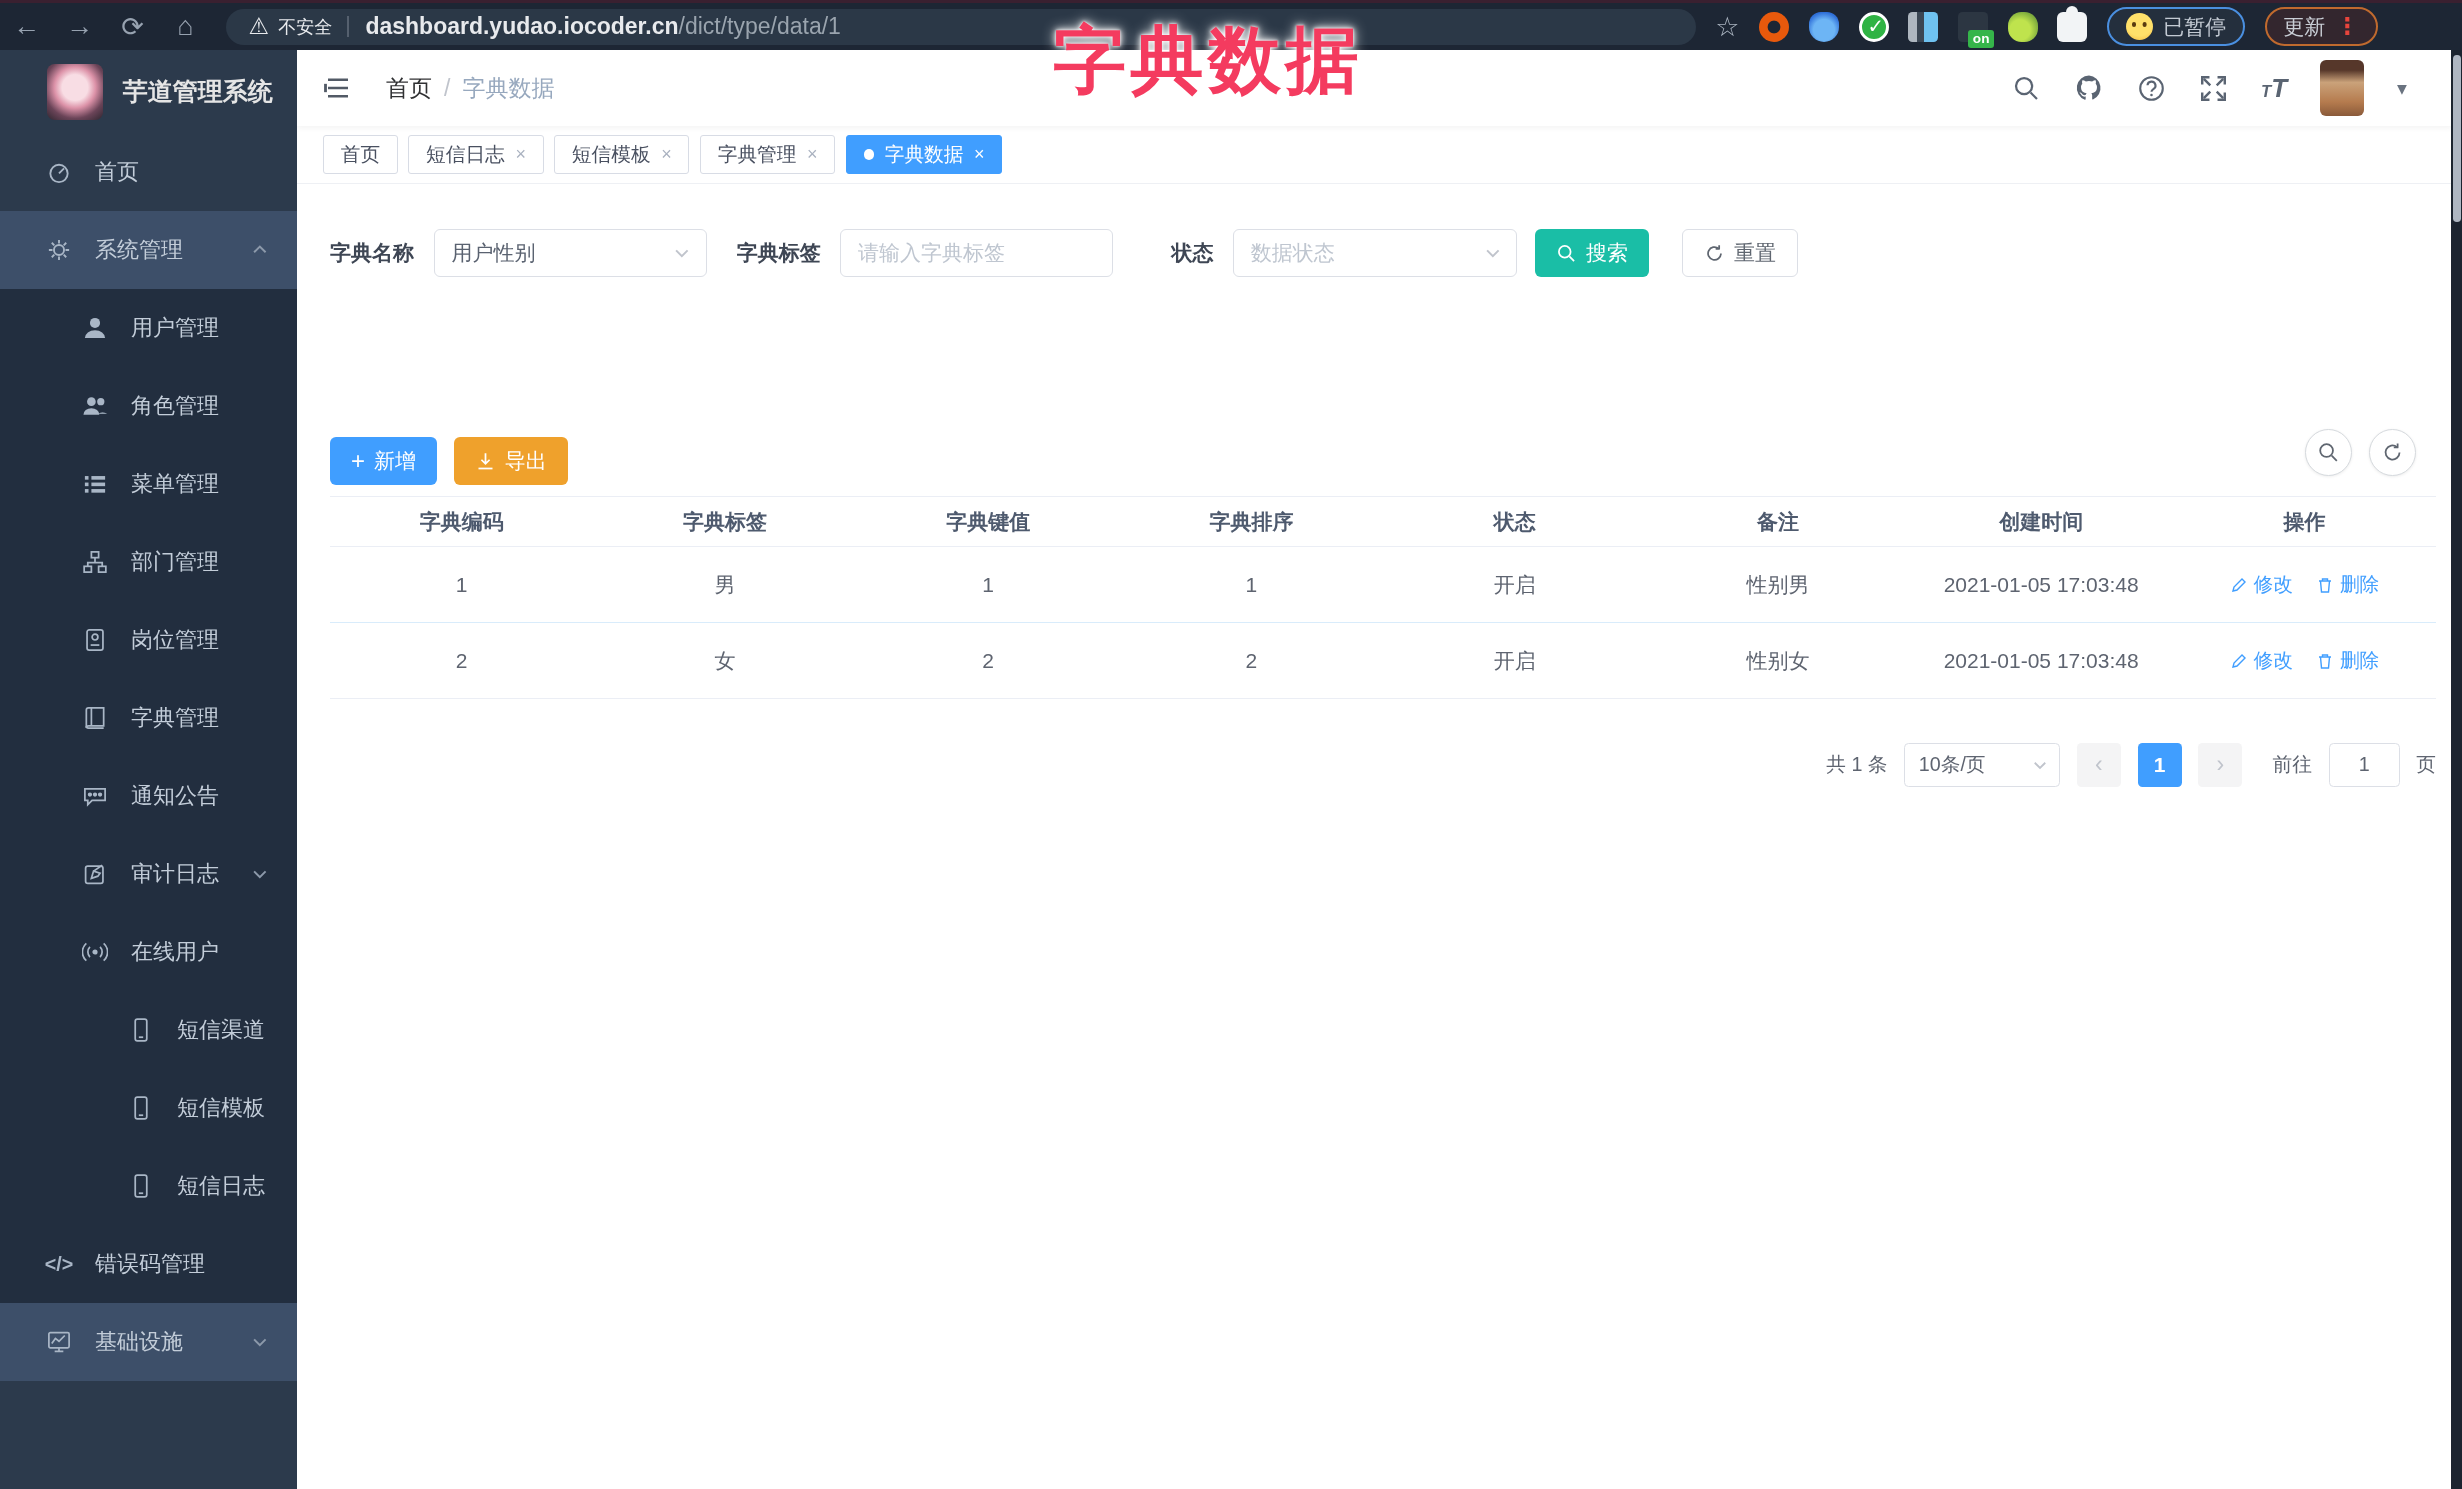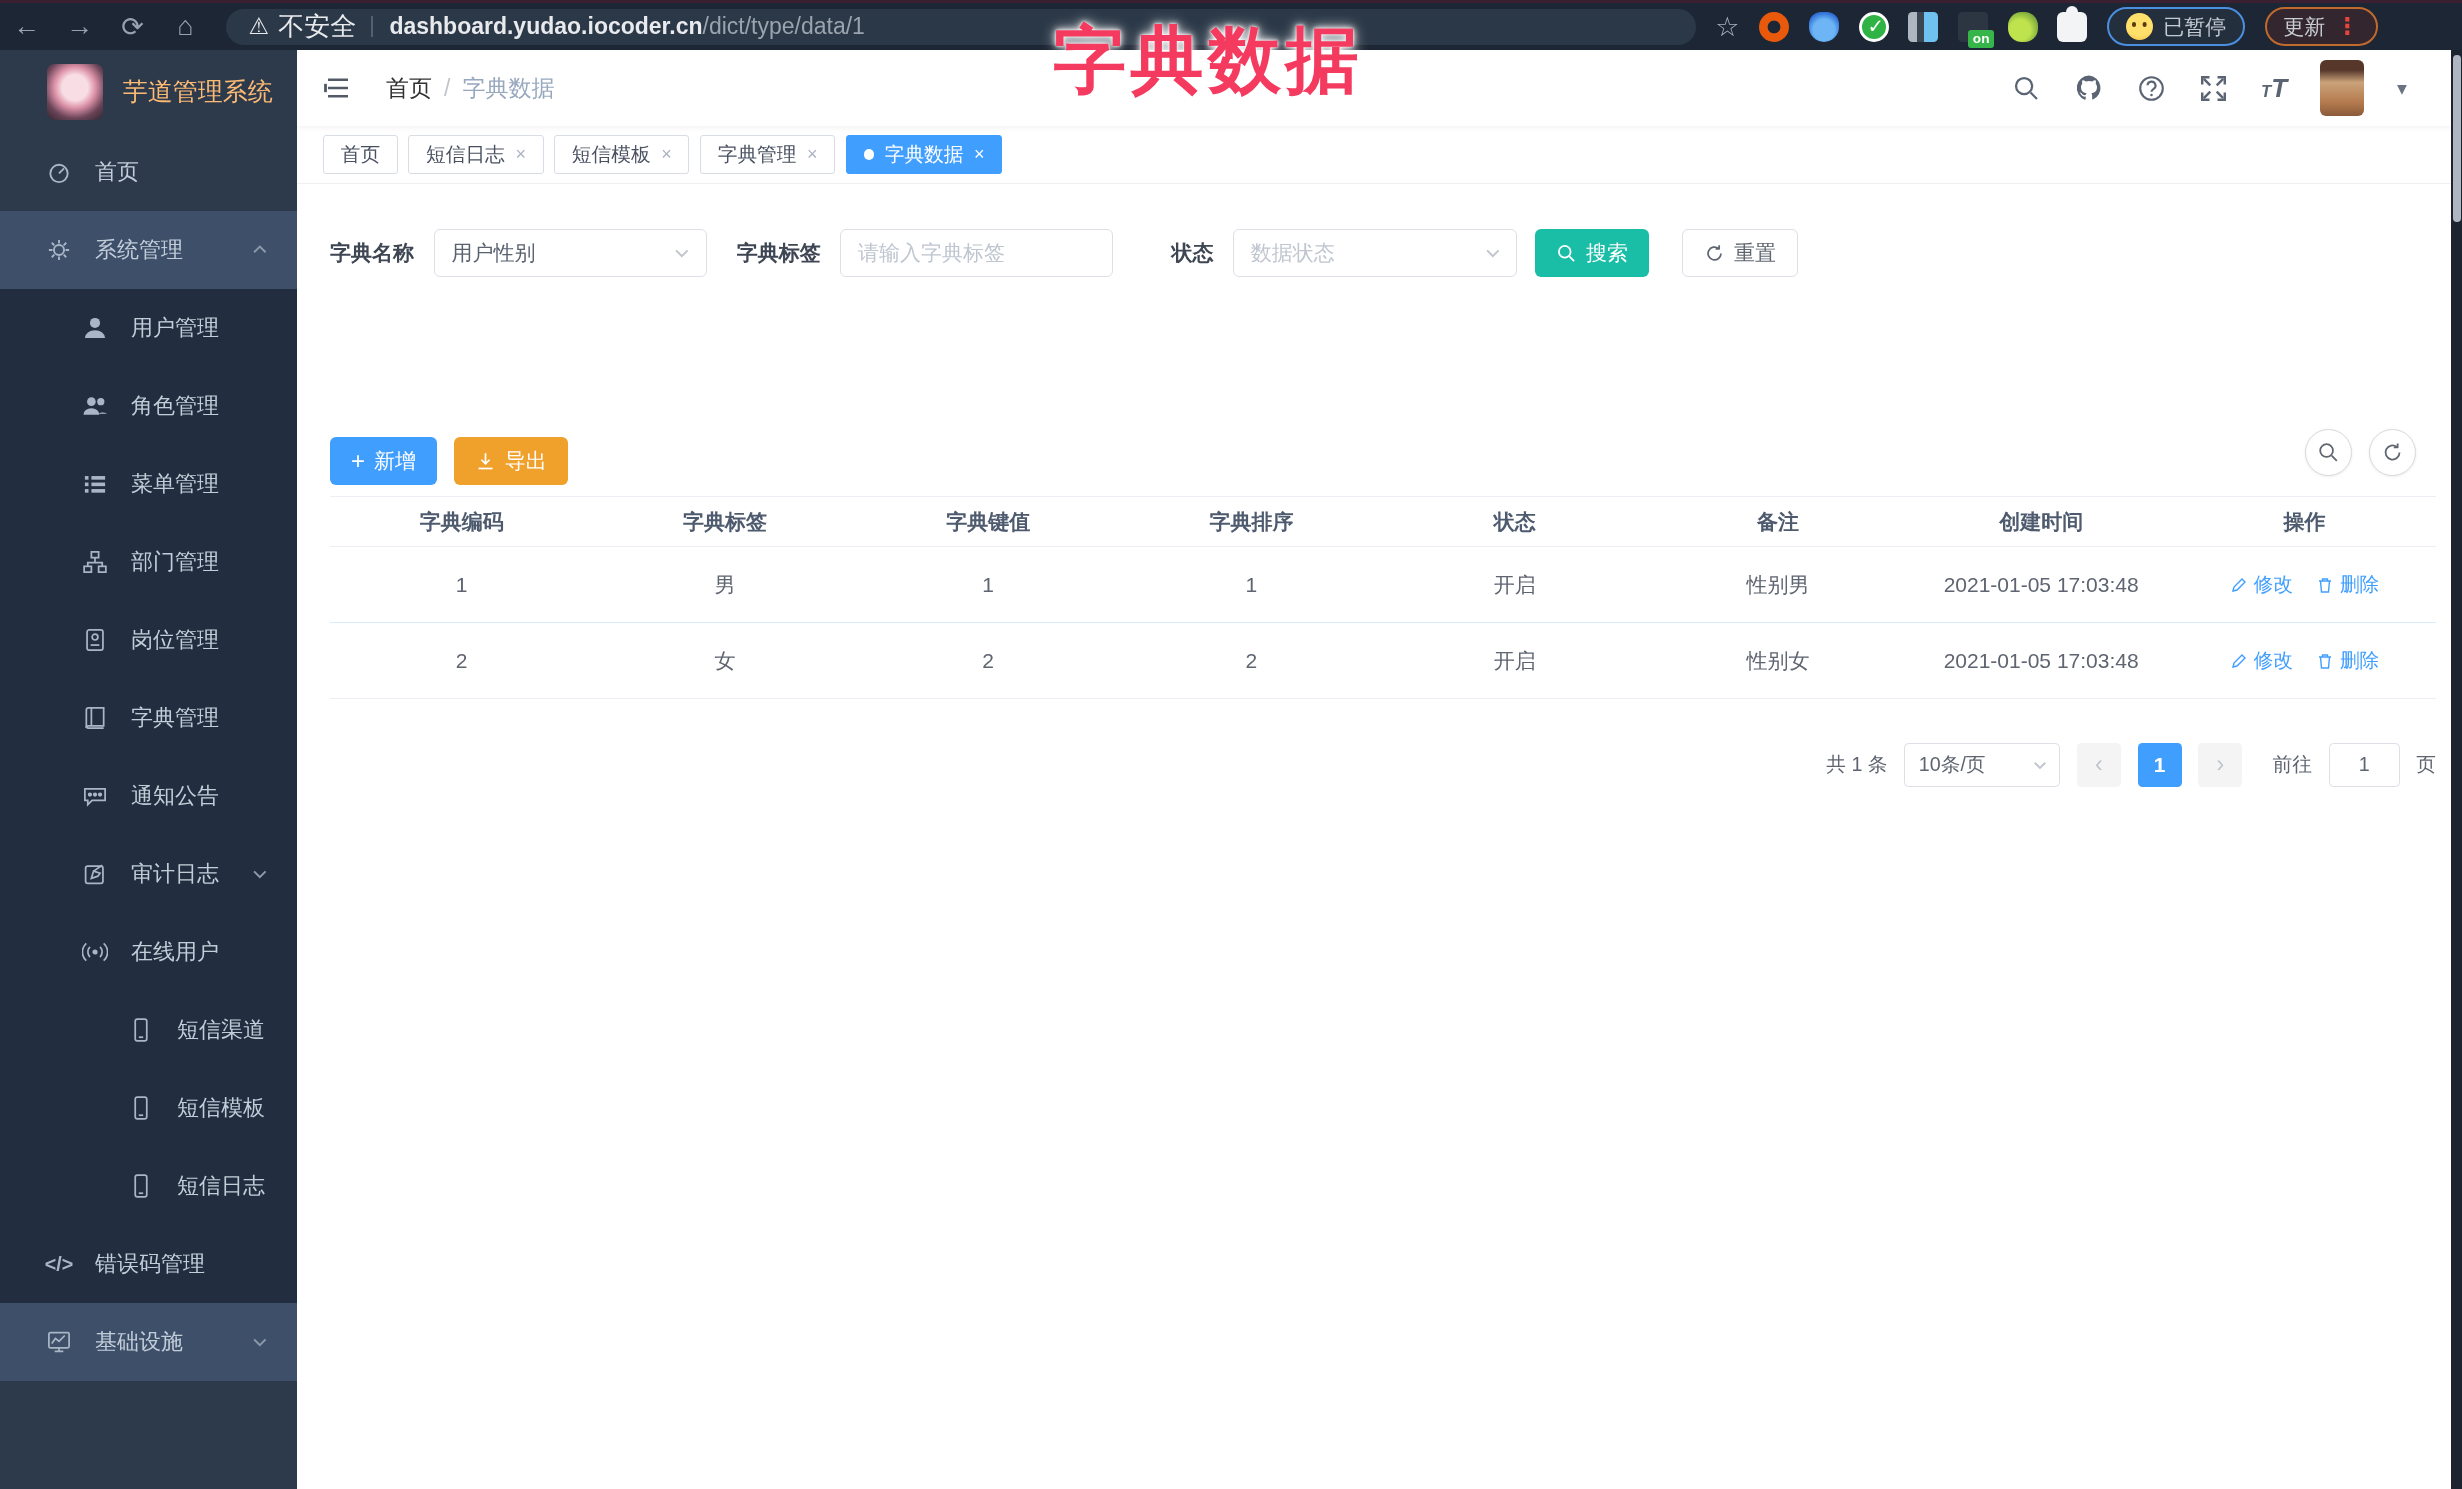--- a/index.html
+++ b/index.html
@@ -8,21 +8,21 @@
          font-family:"Liberation Sans","DejaVu Sans",sans-serif; }
 
   
   .chrome { position:absolute; left:0; top:0; width:2462px; height:50px;
             background:#1d2634; border-top:3px solid #3a2030;
             display:flex; align-items:center; z-index:5; }
   .nav-ic { width:53px; text-align:center; font-size:27px; color:#97a2b0; }
   .url-pill { height:36px; width:1470px; margin-left:13.6px; background:#2b3847;
               border-radius:18px; display:flex; align-items:center; padding:0 23px; }
   .warn { color:#e8eaed; font-size:23px; margin-right:9px; }
-  .sec-label { color:#e8eaed; font-size:26px; margin-right:15px; }
+  .sec-label { color:#e8eaed; font-size:18px; margin-right:15px; }
   .pill-div { width:1.5px; height:21px; background:#55606e; margin-right:16.7px; }
   .url-host { color:#e8eaed; font-size:23px; font-weight:bold; }
   .url-path { color:#9aa4ae; font-size:23px; }
   .chrome-right { display:flex; align-items:center; margin-left:19.7px; gap:19.7px; }
   .star { color:#aab4c0; font-size:27px; }
   .ext { width:30px; height:30px; border-radius:50%; position:relative; }
   .ext.orange { background:radial-gradient(circle,#1d2634 0 28%,#e8590c 32%); }
   .ext.drop   { background:radial-gradient(circle at 50% 60%,#6db5f5 0 45%,#2f6fd8 75%); border-radius:40% 40% 50% 50%; }
   .ext.check  { background:#2fb344; border:3px solid #fff; }
   .ext.check::after { content:"✓"; color:#fff; position:absolute; left:6px; top:0.8px; font-size:19.7px; font-weight:bold; }
@@ -48,21 +48,21 @@
   .overlay-title { position:absolute; left:1053px; top:12px; z-index:60;
                    font-size:73px; font-weight:bold; color:#f43b5f; letter-spacing:4.5px;
                    text-shadow:0 0 13.6px #fff,0 0 6px #fff,0 0 2.3px #fff; }
 
   
   .sidebar { position:absolute; left:0; top:50px; width:297px; height:1440px;
              background:#2c3a4c; z-index:4; }
   .logo-row { height:83px; display:flex; align-items:center; padding-left:47px; gap:19.7px; }
   .logo-img { width:56px; height:56px; border-radius:7.6px;
               background:radial-gradient(circle at 50% 42%,#f8dde4 0 30%,#dc92a8 48%,#6b4458 72%,#2e2630 100%); }
-  .logo-title { color:#fdba74; font-size:25px; font-weight:normal; }
+  .logo-title { color:#e5e5e5; font-size:25px; font-weight:bold; }
   .menu { position:absolute; top:83px; left:0; width:297px; }
   .mi { height:78px; display:flex; align-items:center; color:#c3cdd9; font-size:22px; position:relative; }
   .mi .mi-icon { width:30px; display:flex; justify-content:center; color:#a9b6c6; }
   .mi.lv1 .mi-icon { margin-left:44px; } .mi.lv1 .mi-label { margin-left:21px; }
   .mi.lv2 .mi-icon { margin-left:80px; } .mi.lv2 .mi-label { margin-left:21px; }
   .mi.lv3 .mi-icon { margin-left:126px; } .mi.lv3 .mi-label { margin-left:21px; }
   .mi.dark { background:#222e3f; }
   .mi.hl { background:#3d4f69; }
   .chev { position:absolute; right:27px; color:#8c99aa; }
   .code-glyph { font-size:19.7px; font-weight:bold; }

